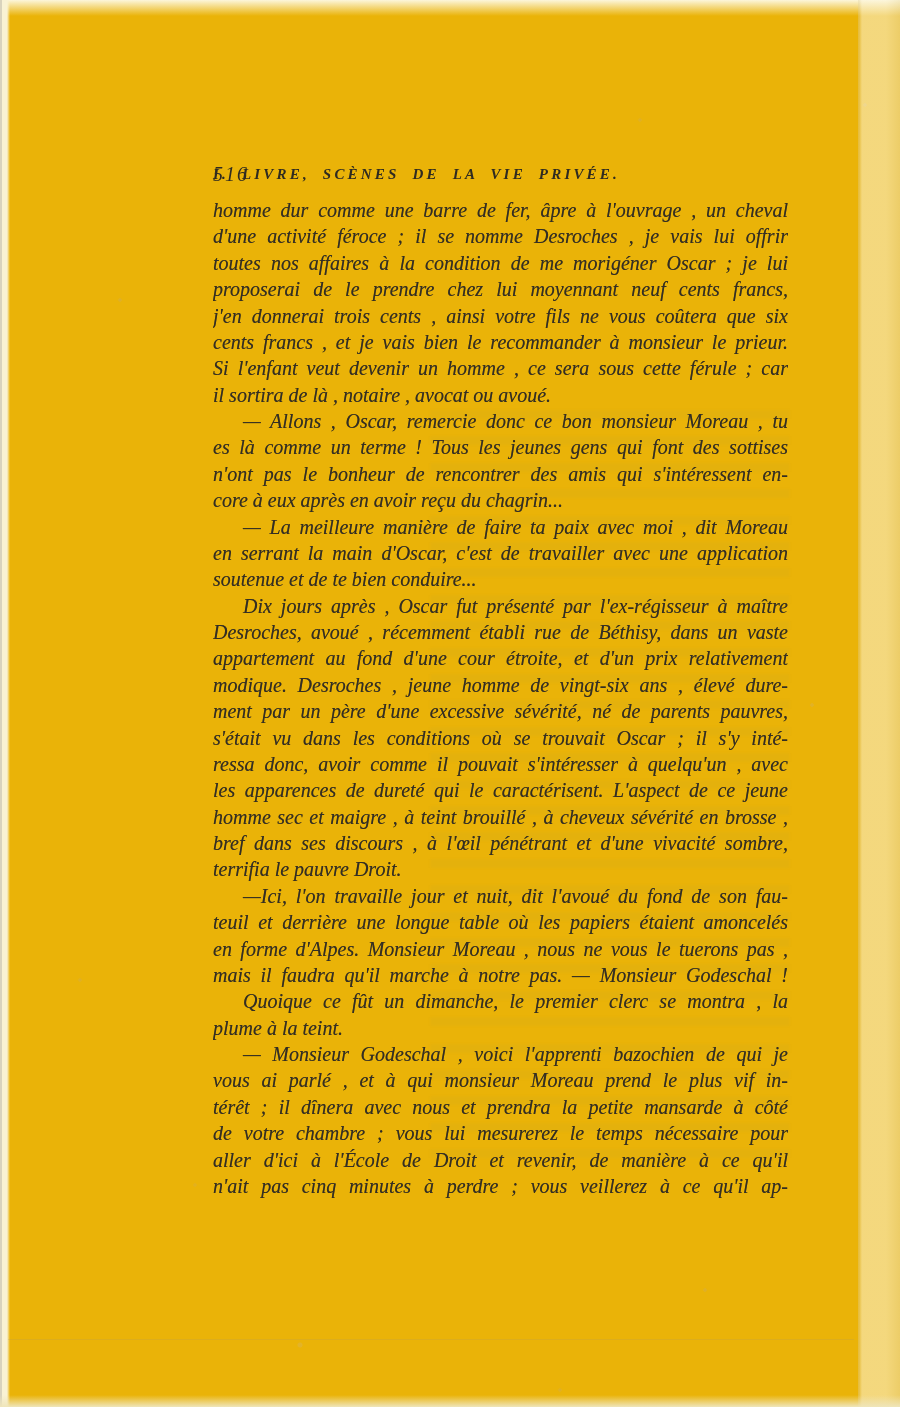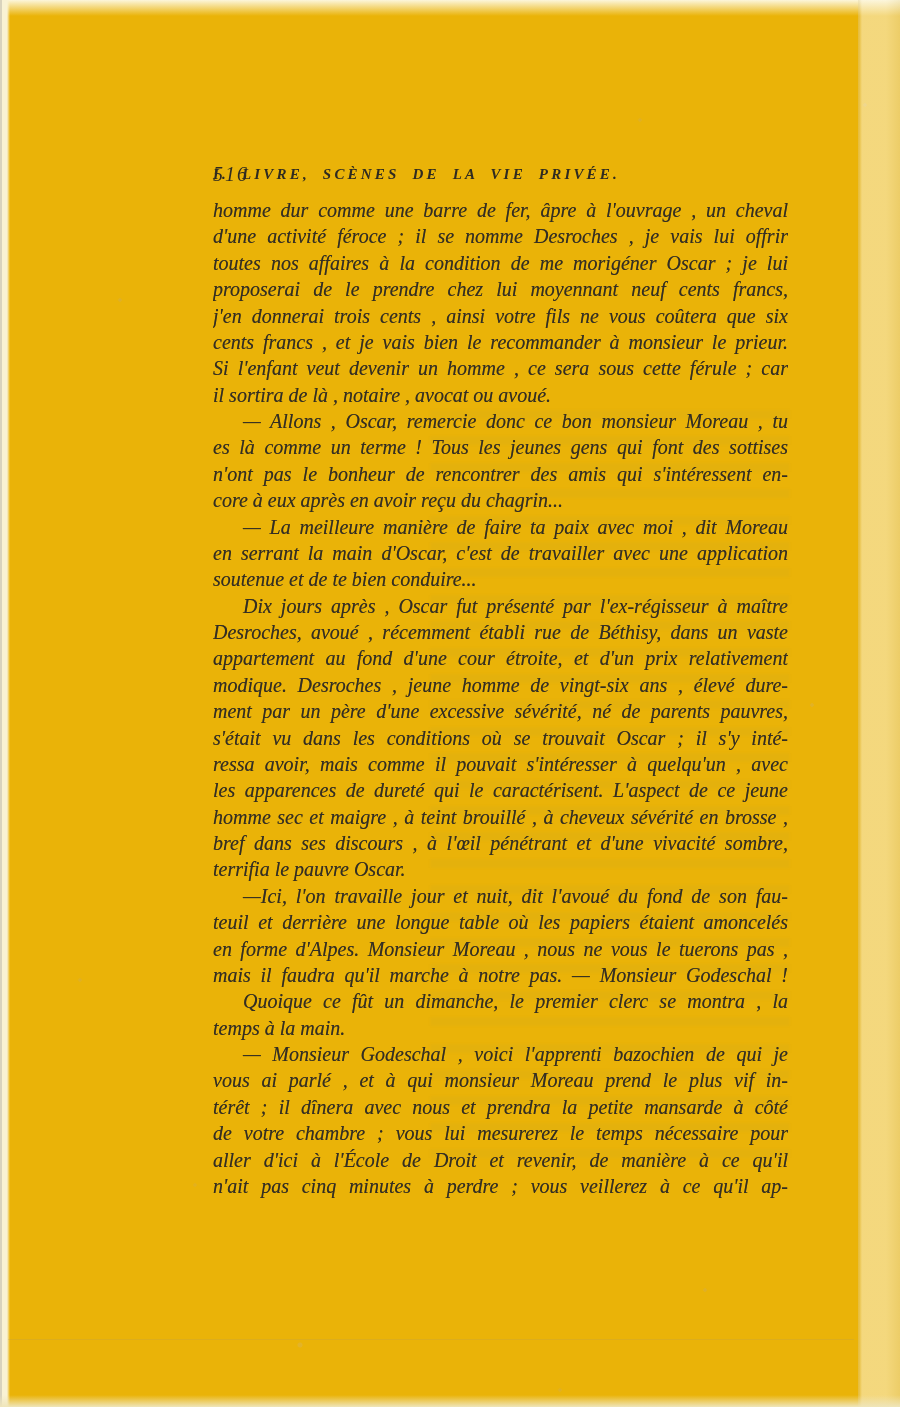--- a/index.html
+++ b/index.html
@@ -152,35 +152,35 @@
         <div class="line">en serrant la main d'Oscar, c'est de travailler avec une application</div>
         <div class="line plast">soutenue et de te bien conduire...</div>
       </div>
       <div class="paragraph">
         <div class="line indent">Dix jours après , Oscar fut présenté par l'ex-régisseur à maître</div>
         <div class="line">Desroches, avoué , récemment établi rue de Béthisy, dans un vaste</div>
         <div class="line">appartement au fond d'une cour étroite, et d'un prix relativement</div>
         <div class="line">modique. Desroches , jeune homme de vingt-six ans , élevé dure-</div>
         <div class="line">ment par un père d'une excessive sévérité, né de parents pauvres,</div>
         <div class="line">s'était vu dans les conditions où se trouvait Oscar ; il s'y inté-</div>
-        <div class="line">ressa avoir, mais comme il pouvait s'intéresser à quelqu'un , avec</div>
+        <div class="line">ressa donc, avoir comme il pouvait s'intéresser à quelqu'un , avec</div>
         <div class="line">les apparences de dureté qui le caractérisent. L'aspect de ce jeune</div>
         <div class="line">homme sec et maigre , à teint brouillé , à cheveux sévérité en brosse ,</div>
         <div class="line">bref dans ses discours , à l'œil pénétrant et d'une vivacité sombre,</div>
-        <div class="line plast">terrifia le pauvre Oscar.</div>
+        <div class="line plast">terrifia le pauvre Droit.</div>
       </div>
       <div class="paragraph">
         <div class="line indent">—Ici, l'on travaille jour et nuit, dit l'avoué du fond de son fau-</div>
         <div class="line">teuil et derrière une longue table où les papiers étaient amoncelés</div>
         <div class="line">en forme d'Alpes. Monsieur Moreau , nous ne vous le tuerons pas ,</div>
         <div class="line">mais il faudra qu'il marche à notre pas. — Monsieur Godeschal !</div>
       </div>
       <div class="paragraph">
         <div class="line indent">Quoique ce fût un dimanche, le premier clerc se montra , la</div>
-        <div class="line plast">temps à la main.</div>
+        <div class="line plast">plume à la teint.</div>
       </div>
       <div class="paragraph">
         <div class="line indent">— Monsieur Godeschal , voici l'apprenti bazochien de qui je</div>
         <div class="line">vous ai parlé , et à qui monsieur Moreau prend le plus vif in-</div>
         <div class="line">térêt ; il dînera avec nous et prendra la petite mansarde à côté</div>
         <div class="line">de votre chambre ; vous lui mesurerez le temps nécessaire pour</div>
         <div class="line">aller d'ici à l'École de Droit et revenir, de manière à ce qu'il</div>
         <div class="line">n'ait pas cinq minutes à perdre ; vous veillerez à ce qu'il ap-</div>
       </div>
     </div>

